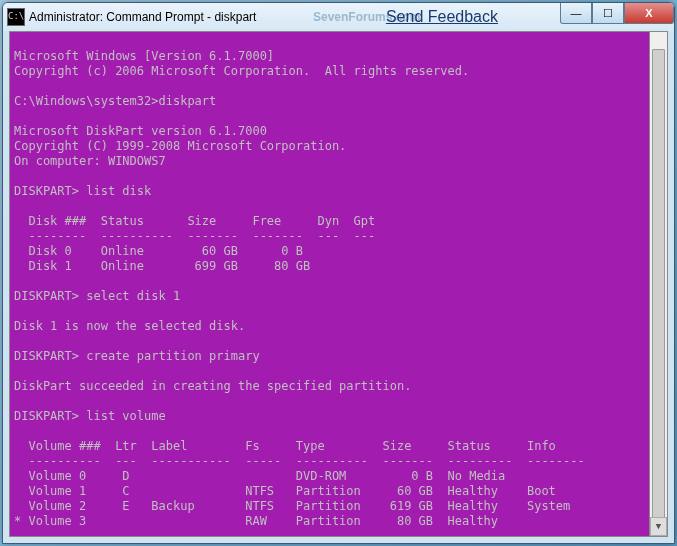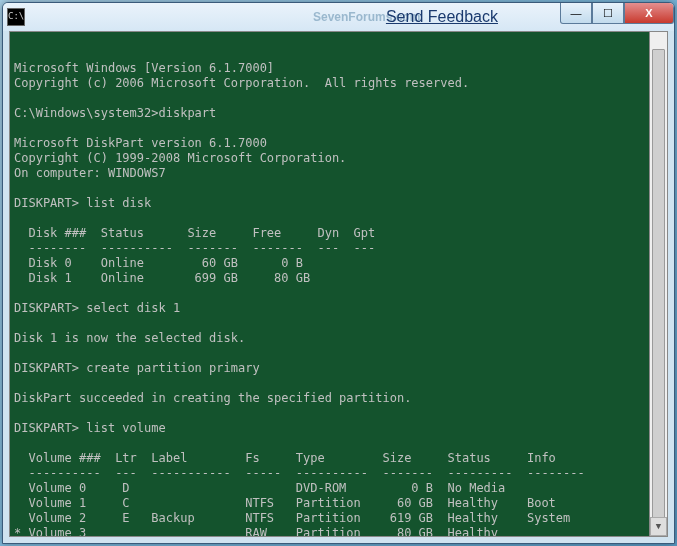--- a/index.html
+++ b/index.html
@@ -79,26 +79,26 @@
     align-items: center;
     justify-content: center;
     font-size: 11px;
     font-family: sans-serif;
   }
   .winbtn.min { background: linear-gradient(#e8f2fb,#c2dbed); border-radius: 0 0 0 3px;}
   .winbtn.max { background: linear-gradient(#e8f2fb,#c2dbed);}
   .winbtn.close { background: linear-gradient(#e48f8f,#c83a2e); color:#fff; width:48px; border-radius: 0 0 3px 0; font-weight:bold;}
   .console {
     flex: 1;
-    background: #14532d;
+    background: #a21caf;
     color: #c0c0c0;
     font-family: "Lucida Console", "Consolas", monospace;
     font-size: 12px;
     line-height: 15px;
-    padding: 14px 4px;
+    padding: 2px 4px;
     white-space: pre;
     overflow: hidden;
     margin: 0 6px 6px 6px;
     border: 1px solid #888;
     position: relative;
   }
   .console .line { min-height: 15px; }
   .scrollbar {
     position: absolute;
     right: 0; top: 0; bottom: 0;
@@ -110,20 +110,21 @@
   .sbtrack { position:absolute; top:17px; bottom:17px; left:0; right:0; background:#efefef;}
   .sbthumb { position:absolute; top:0; left:2px; right:2px; height:100%; background:#cfcfcf; border:1px solid #9a9a9a; border-radius:1px;}
   .sbarrow.bottom{position:absolute;bottom:0;left:0;right:0;}
 </style>
 </head>
 <body>
 
 <div class="window">
   <div class="titlebar">
     <div class="icon">C:\</div>
+    <div class="title">Administrator: Command Prompt - diskpart</div>
     <div class="watermark">SevenForums.com</div>
     <a class="feedback">Send Feedback</a>
     <div class="winbtns">
       <div class="winbtn min">—</div>
       <div class="winbtn max">☐</div>
       <div class="winbtn close">X</div>
     </div>
   </div>
 
   <div class="console">

